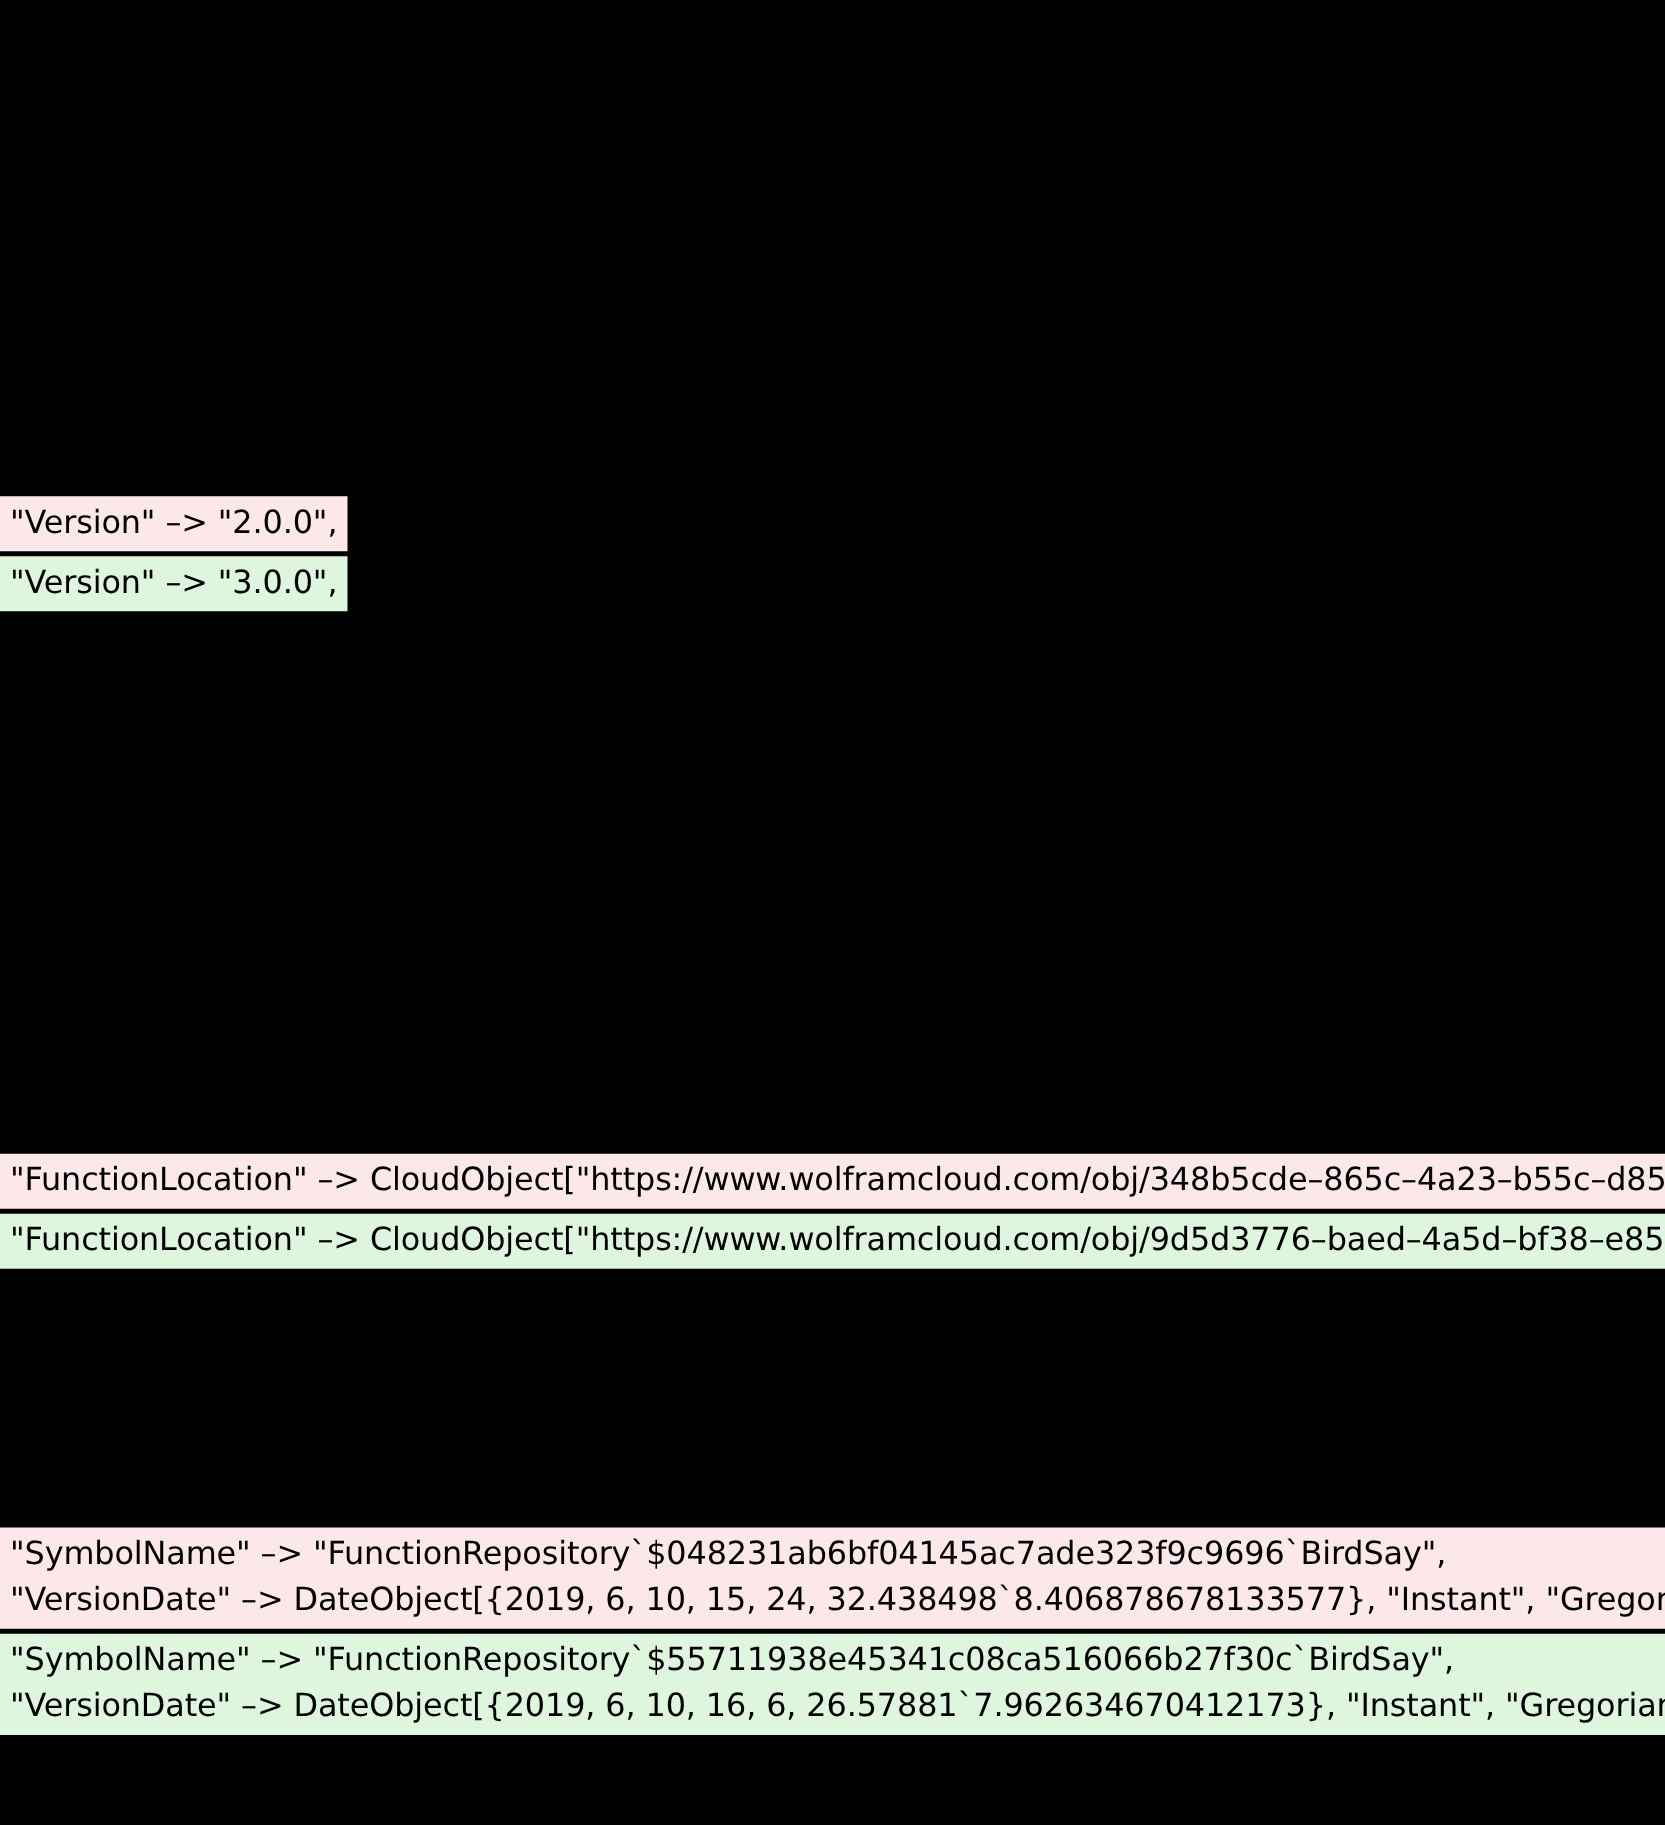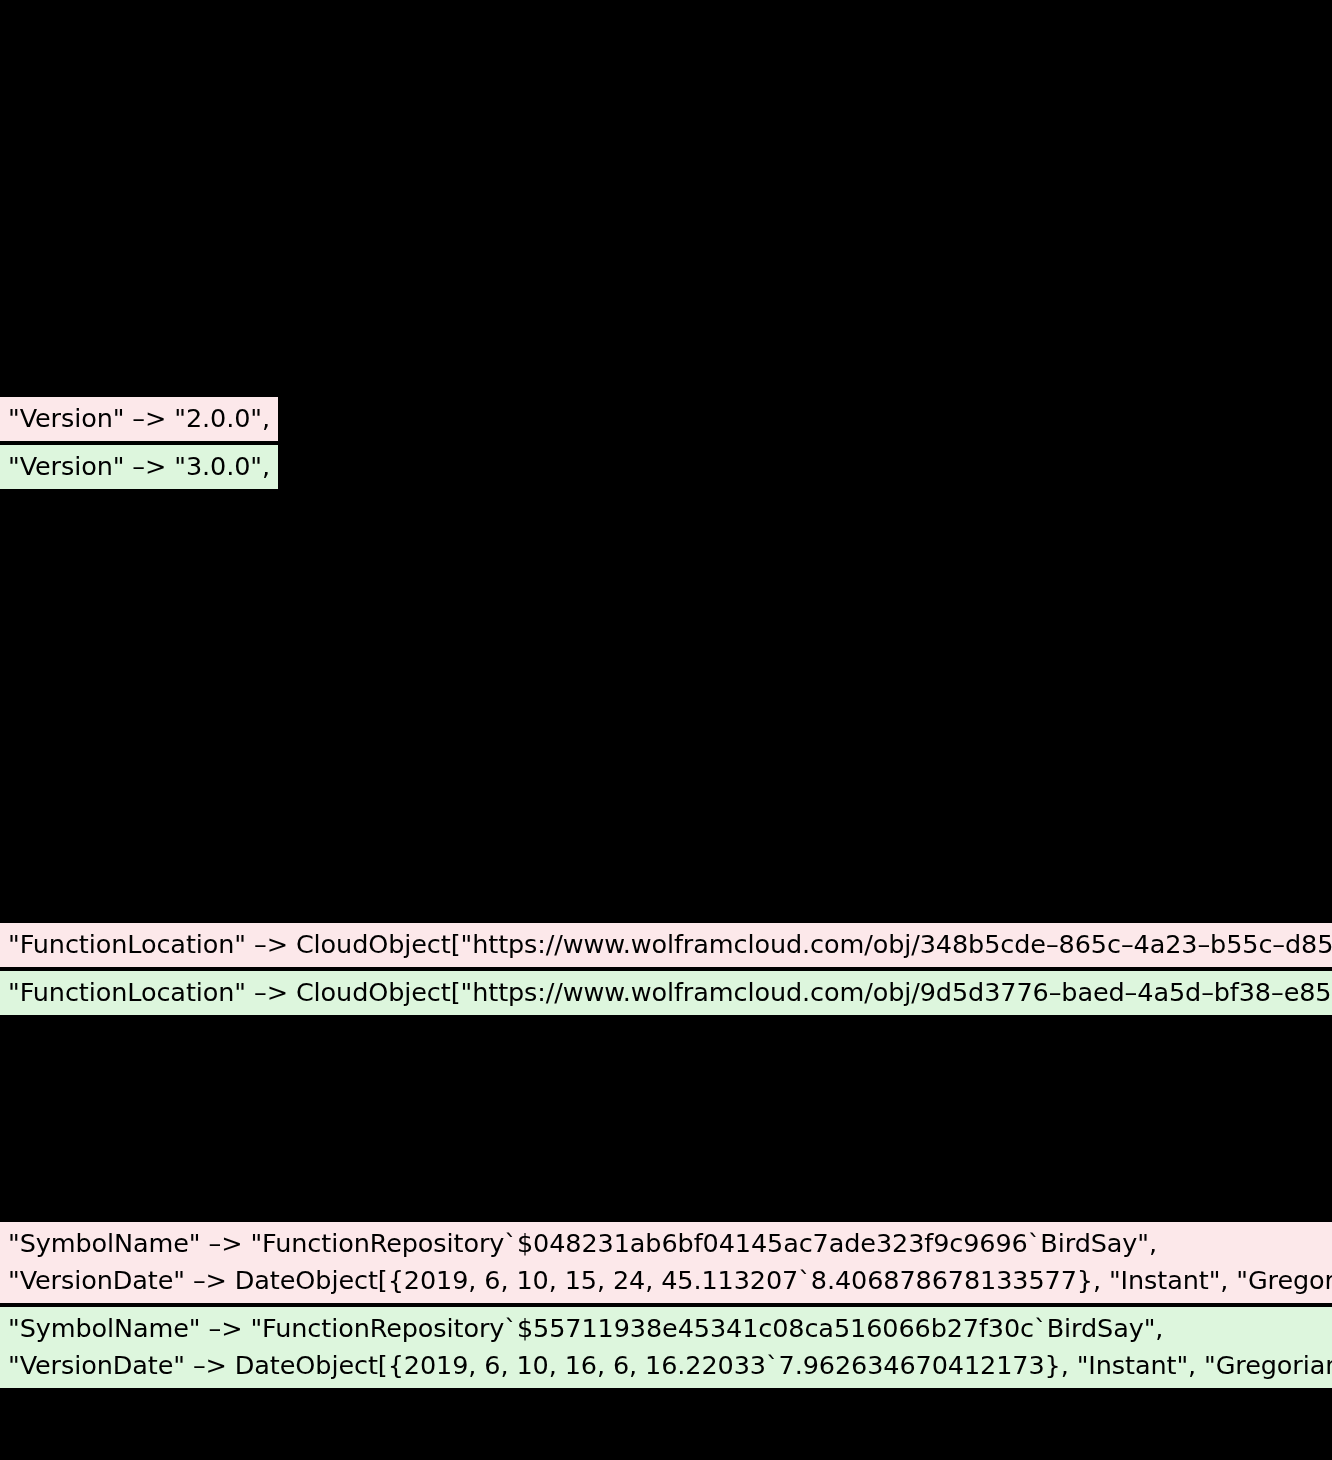--- a/index.html
+++ b/index.html
@@ -73,20 +73,20 @@
   </div>
   <div class="spacer-2"></div>
   <div class="block added">
     <span class="diff-line"><span>"FunctionLocation" –&gt; CloudObject["https://www.wolframcloud.com/obj/</span><span class="hl">9d5d3776–baed</span><span>–4a</span><span class="hl">5d–bf38–e857d53825e1</span></span>
   </div>
 </div>
 
 <div class="diff-group" id="group-symbol">
   <div class="block removed">
     <span class="diff-line"><span>"SymbolName" –&gt; "FunctionRepository`$</span><span class="hl">048231ab6bf04145ac7ade323f9c9696</span><span>`BirdSay",</span></span>
-    <span class="diff-line"><span>"VersionDate" –&gt; DateObject[{2019, 6, 10, 1</span><span class="hl">5, 24, 45.113207`8.406878678133577</span><span>}, "Instant", "Gregorian", –5.],</span></span>
+    <span class="diff-line"><span>"VersionDate" –&gt; DateObject[{2019, 6, 10, 1</span><span class="hl">5, 24, 32.438498`8.406878678133577</span><span>}, "Instant", "Gregorian", –5.],</span></span>
   </div>
   <div class="spacer-2"></div>
   <div class="block added">
     <span class="diff-line"><span>"SymbolName" –&gt; "FunctionRepository`$</span><span class="hl">55711938e45341c08ca516066b27f30c</span><span>`BirdSay",</span></span>
-    <span class="diff-line"><span>"VersionDate" –&gt; DateObject[{2019, 6, 10, 1</span><span class="hl">6, 6, 16.22033`7.962634670412173</span><span>}, "Instant", "Gregorian", –5.],</span></span>
+    <span class="diff-line"><span>"VersionDate" –&gt; DateObject[{2019, 6, 10, 1</span><span class="hl">6, 6, 26.57881`7.962634670412173</span><span>}, "Instant", "Gregorian", –5.],</span></span>
   </div>
 </div>
 
 </body></html>

